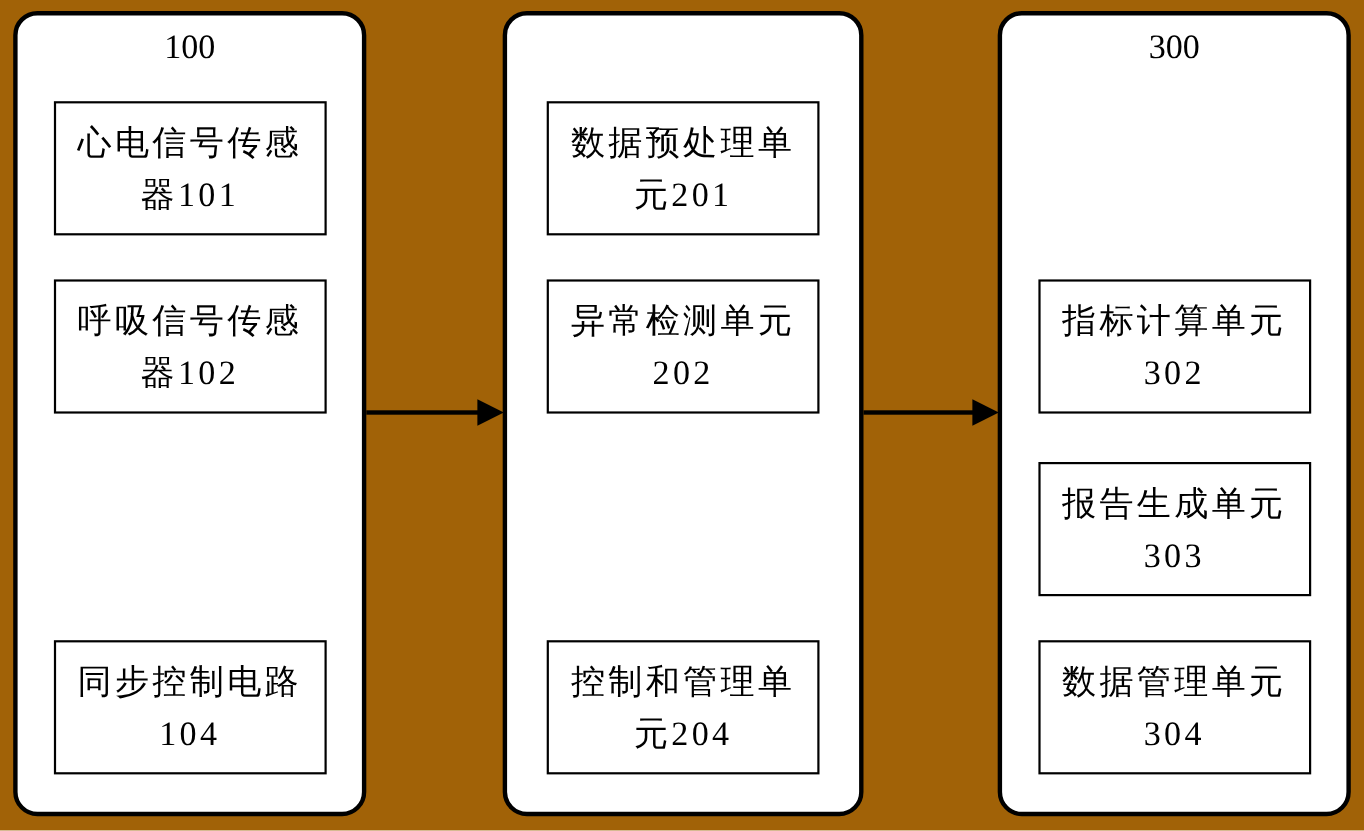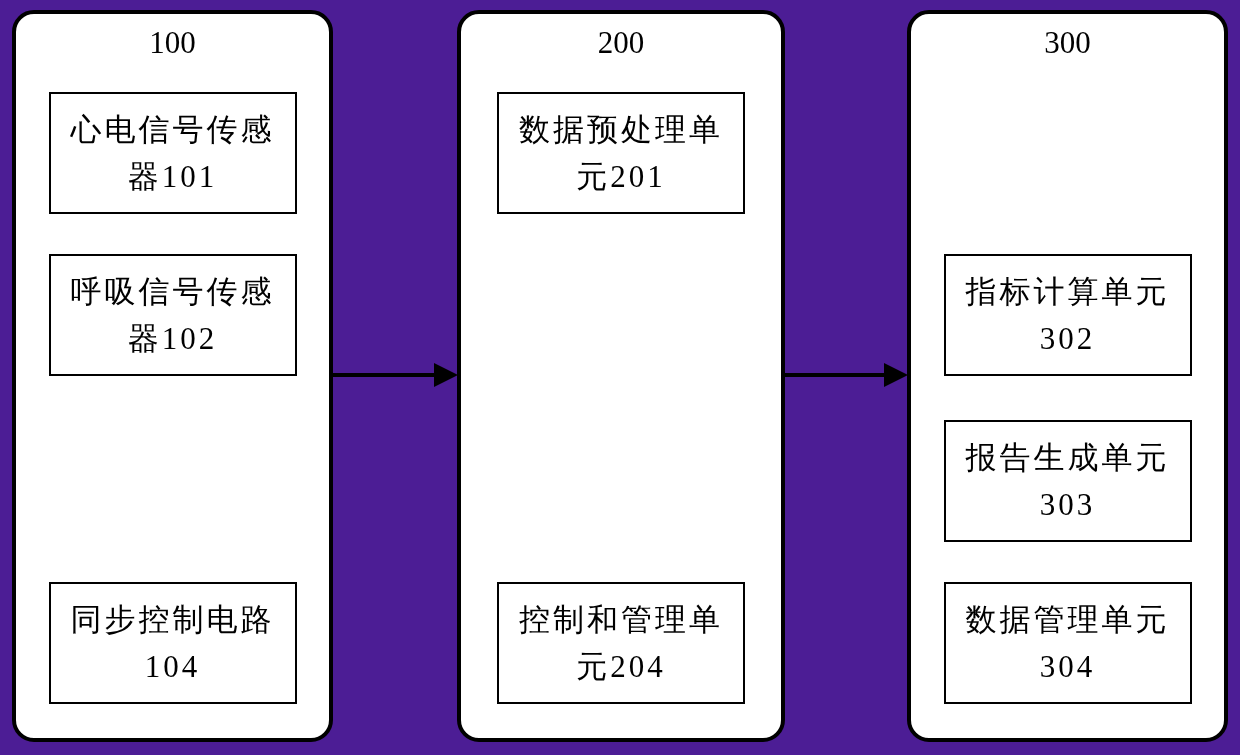--- a/index.html
+++ b/index.html
@@ -4,21 +4,21 @@
 <style>
   html, body {
     margin: 0;
     padding: 0;
     background: #ffffff;
   }
   .canvas {
     position: relative;
     width: 1240px;
     height: 755px;
-    background: #4c1d95;
+    background: #a16207;
     overflow: hidden;
     font-family: "Liberation Serif", "DejaVu Serif", serif;
     color: #000000;
   }
   .group {
     position: absolute;
     top: 10px;
     height: 732px;
     border: 4px solid #000000;
     border-radius: 22px;
@@ -99,23 +99,25 @@
     </div>
     <div class="unit-box row-4">
       <span class="txt">同步控制电路104</span>
     </div>
   </div>
 
   <div class="arrow-line arrow1-line"></div>
   <div class="arrow-head arrow1-head"></div>
 
   <div class="group group-200">
-    <div class="group-title">200</div>
     <div class="unit-box row-1">
       <span class="txt">数据预处理单元201</span>
+    </div>
+    <div class="unit-box row-2">
+      <span class="txt">异常检测单元202</span>
     </div>
     <div class="unit-box row-4">
       <span class="txt">控制和管理单元204</span>
     </div>
   </div>
 
   <div class="arrow-line arrow2-line"></div>
   <div class="arrow-head arrow2-head"></div>
 
   <div class="group group-300">

